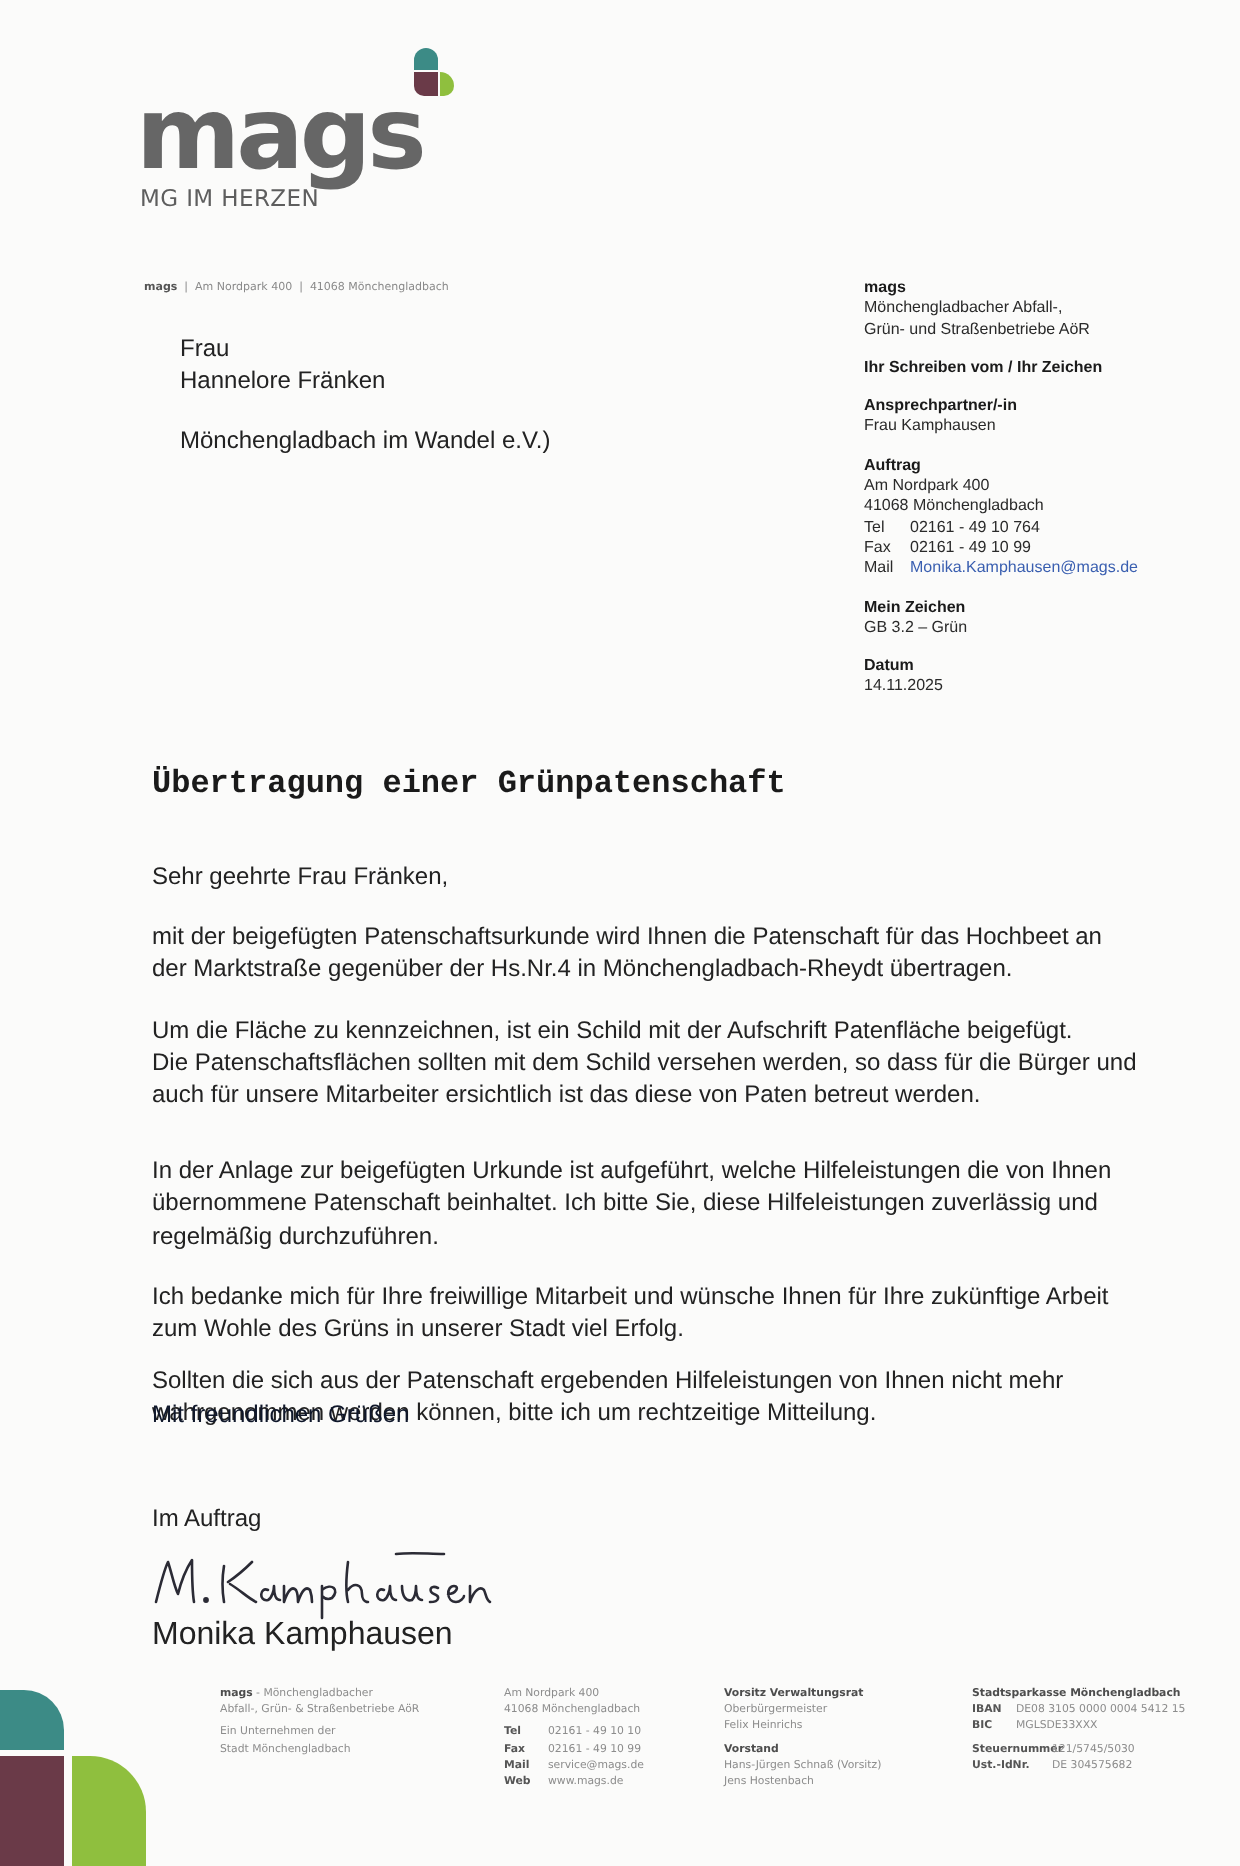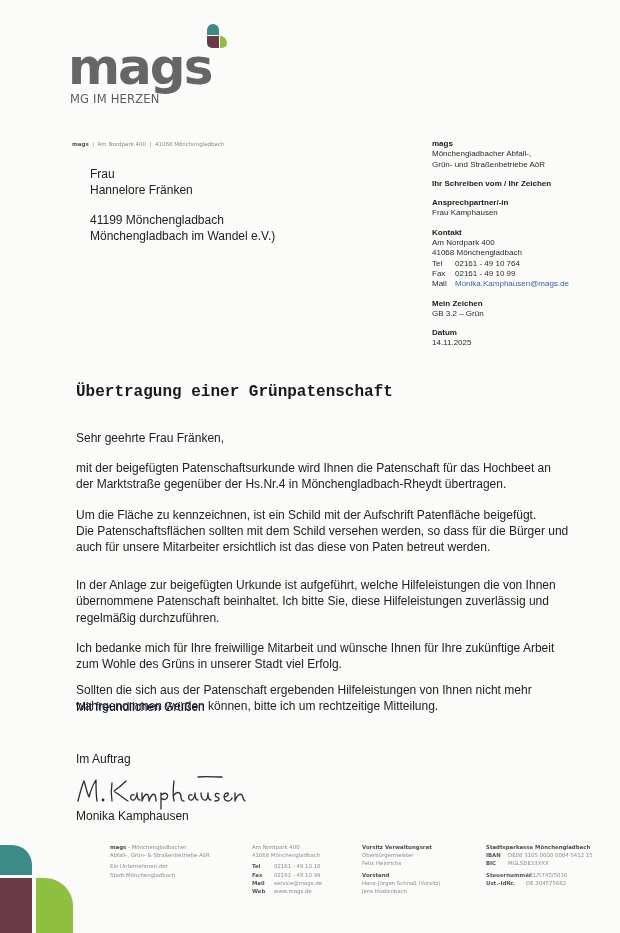--- a/index.html
+++ b/index.html
@@ -50,21 +50,21 @@
 
     
     .body-text { left: 76px; top: 430px; width: 530px; font-size: 12px; line-height: 16.2px; color: #222; }
     .body-text p { margin-bottom: 14px; white-space: pre-line; }
     .body-text p.tight { margin-bottom: 0; }
 
     
     .closing { left: 76px; top: 700px; font-size: 12px; color: #0f172a; }
     .signoff-2 { left: 76px; top: 752px; font-size: 12px; color: #222; }
     .signature { left: 74px; top: 771px; width: 240px; height: 40px; }
-    .signer { left: 76px; top: 809px; font-size: 12px; color: #222; }
+    .signer { left: 76px; top: 809px; font-size: 16px; color: #222; }
 
     
     .footer { top: 843px; font-size: 5.4px; line-height: 8.2px; color: #8c8c8c; font-family: "DejaVu Sans", sans-serif; }
     .footer b { color: #4d4d4d; }
     .footer .kv { display: flex; }
     .footer .kv .k { width: 22px; color: #555; font-weight: bold; }
     .footer .kv .k.wide { width: 40px; }
     .footer .sp { height: 3px; }
 
     .corner { left: 0; top: 840px; width: 75px; height: 93px; }
@@ -87,39 +87,38 @@
   &nbsp;<span>|</span>&nbsp;
   <span>Am Nordpark 400</span>
   &nbsp;<span>|</span>&nbsp;
   <span>41068 Mönchengladbach</span>
 </div>
 
 <div class="abs recipient">
   <div>Frau</div>
   <div>Hannelore Fränken</div>
   <div class="gap"></div>
-  <div>41199 Mönchengladbach</div>
   <div>Mönchengladbach im Wandel e.V.)</div>
 </div>
 
 <div class="abs info">
   <div class="sec">
     <div class="hd">mags</div>
     <div>Mönchengladbacher Abfall-,</div>
     <div>Grün- und Straßenbetriebe AöR</div>
   </div>
   <div class="sec">
     <div class="hd">Ihr Schreiben vom / Ihr Zeichen</div>
   </div>
   <div class="sec">
     <div class="hd">Ansprechpartner/-in</div>
     <div>Frau Kamphausen</div>
   </div>
   <div class="sec">
-    <div class="hd">Kontakt</div>
+    <div class="hd">Auftrag</div>
     <div>Am Nordpark 400</div>
     <div>41068 Mönchengladbach</div>
     <div class="row">
         <span class="k">Tel</span>
         <span>02161 - 49 10 764</span>
       </div>
     <div class="row">
         <span class="k">Fax</span>
         <span>02161 - 49 10 99</span>
       </div>

